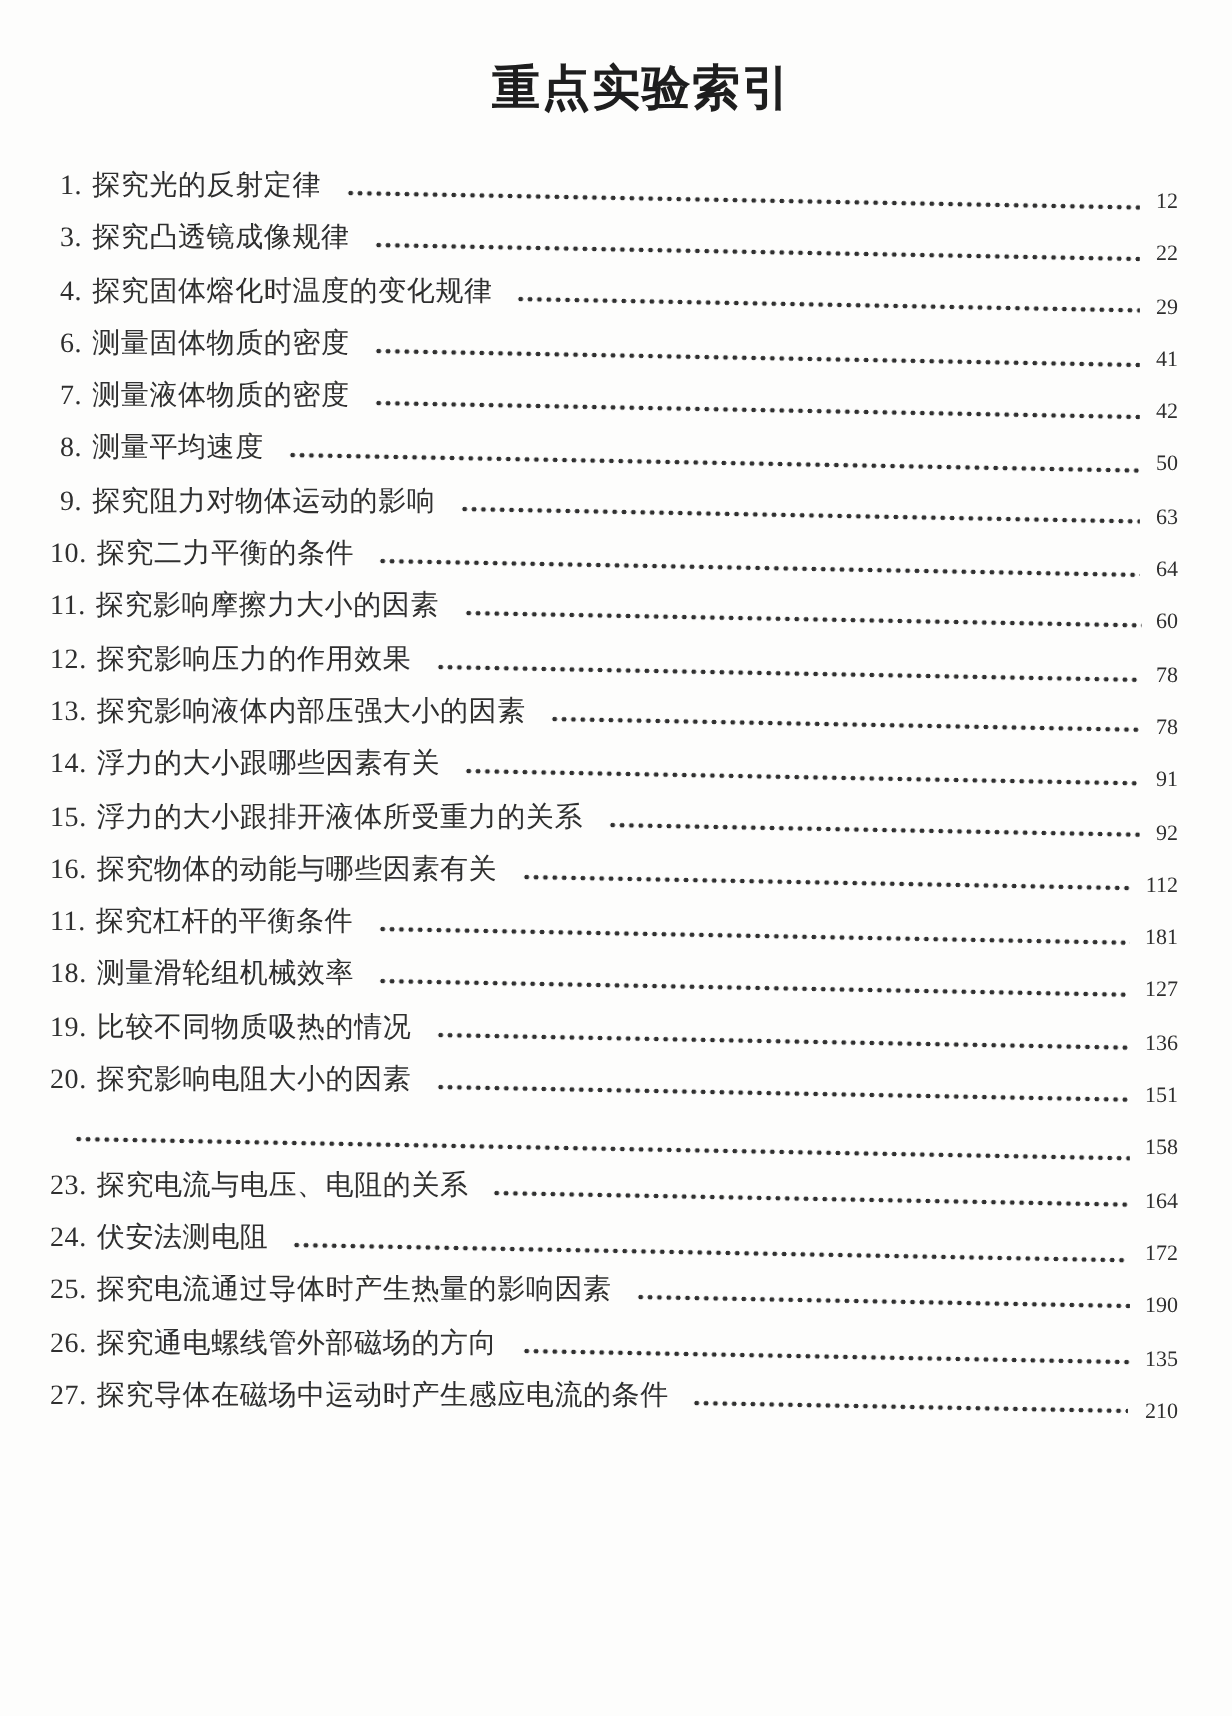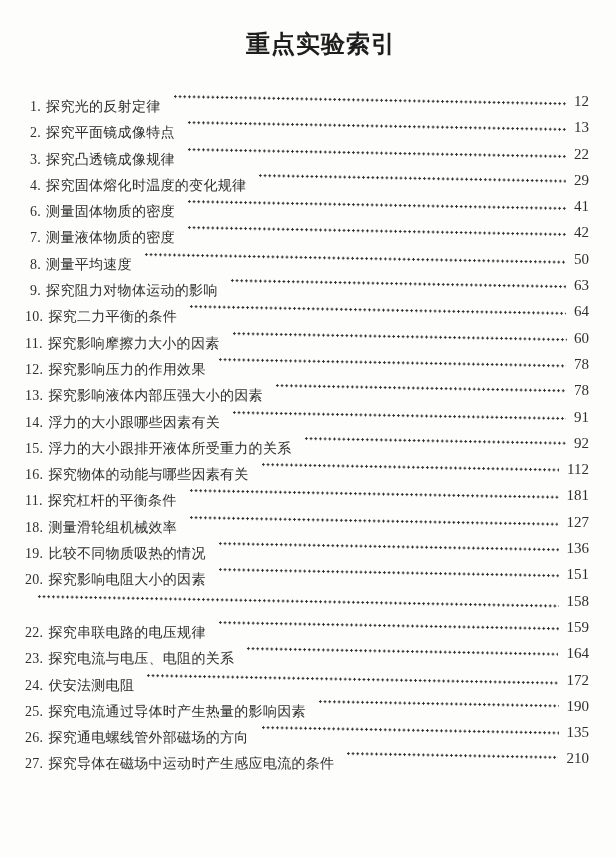--- a/index.html
+++ b/index.html
@@ -33,57 +33,52 @@
   .row {
     display: flex;
     align-items: flex-start;
     height: 26.3px;
     font-size: 14px;
     line-height: 16px;
     color: var(--ink, #2f2f2f);
     white-space: nowrap;
   }
   .row.sd { padding-left: 5px; }
-  .label { flex: 0 0 auto; letter-spacing: 0.3px; margin-top: 13px; }
+  .label { flex: 0 0 auto; letter-spacing: 0.3px; }
   .ttl { margin-left: 5px; }
   .leader {
     flex: 1 1 auto;
     align-self: flex-start;
     height: 3px;
     margin: 9px 8px 0 12px;
     background-image: radial-gradient(circle, var(--ink, #2f2f2f) 1.1px, rgba(0,0,0,0) 1.3px);
     background-size: 4.7px 3px;
     background-repeat: repeat-x;
     background-position: left center;
     transform: rotate(1.05deg);
     transform-origin: left center;
   }
   .pg {
     flex: 0 0 auto;
-    font-size: 15px;
+    font-size: 11px;
     line-height: 14px;
     transform: translateY(8px);
     color: var(--ink, #2f2f2f);
   }
 </style>
 </head>
 <body>
 
 <div class="page">
   <h1 class="title">重点实验索引</h1>
   <div class="toc">
       <div class="row sd">
     <span class="label"><span class="num">1.</span><span class="ttl">探究光的反射定律</span></span>
     <span class="leader"></span>
     <span class="pg">12</span>
-  </div>
-      <div class="row sd">
-    <span class="label"><span class="num">2.</span><span class="ttl">探究平面镜成像特点</span></span>
-    <span class="leader"></span>
-    <span class="pg">13</span>
   </div>
       <div class="row sd">
     <span class="label"><span class="num">3.</span><span class="ttl">探究凸透镜成像规律</span></span>
     <span class="leader"></span>
     <span class="pg">22</span>
   </div>
       <div class="row sd">
     <span class="label"><span class="num">4.</span><span class="ttl">探究固体熔化时温度的变化规律</span></span>
     <span class="leader"></span>
     <span class="pg">29</span>
@@ -161,25 +156,20 @@
       <div class="row">
     <span class="label"><span class="num">20.</span><span class="ttl">探究影响电阻大小的因素</span></span>
     <span class="leader"></span>
     <span class="pg">151</span>
   </div>
       <div class="row">
     <span class="leader"></span>
     <span class="pg">158</span>
   </div>
       <div class="row">
-    <span class="label"><span class="num">22.</span><span class="ttl">探究串联电路的电压规律</span></span>
-    <span class="leader"></span>
-    <span class="pg">159</span>
-  </div>
-      <div class="row">
     <span class="label"><span class="num">23.</span><span class="ttl">探究电流与电压、电阻的关系</span></span>
     <span class="leader"></span>
     <span class="pg">164</span>
   </div>
       <div class="row">
     <span class="label"><span class="num">24.</span><span class="ttl">伏安法测电阻</span></span>
     <span class="leader"></span>
     <span class="pg">172</span>
   </div>
       <div class="row">

